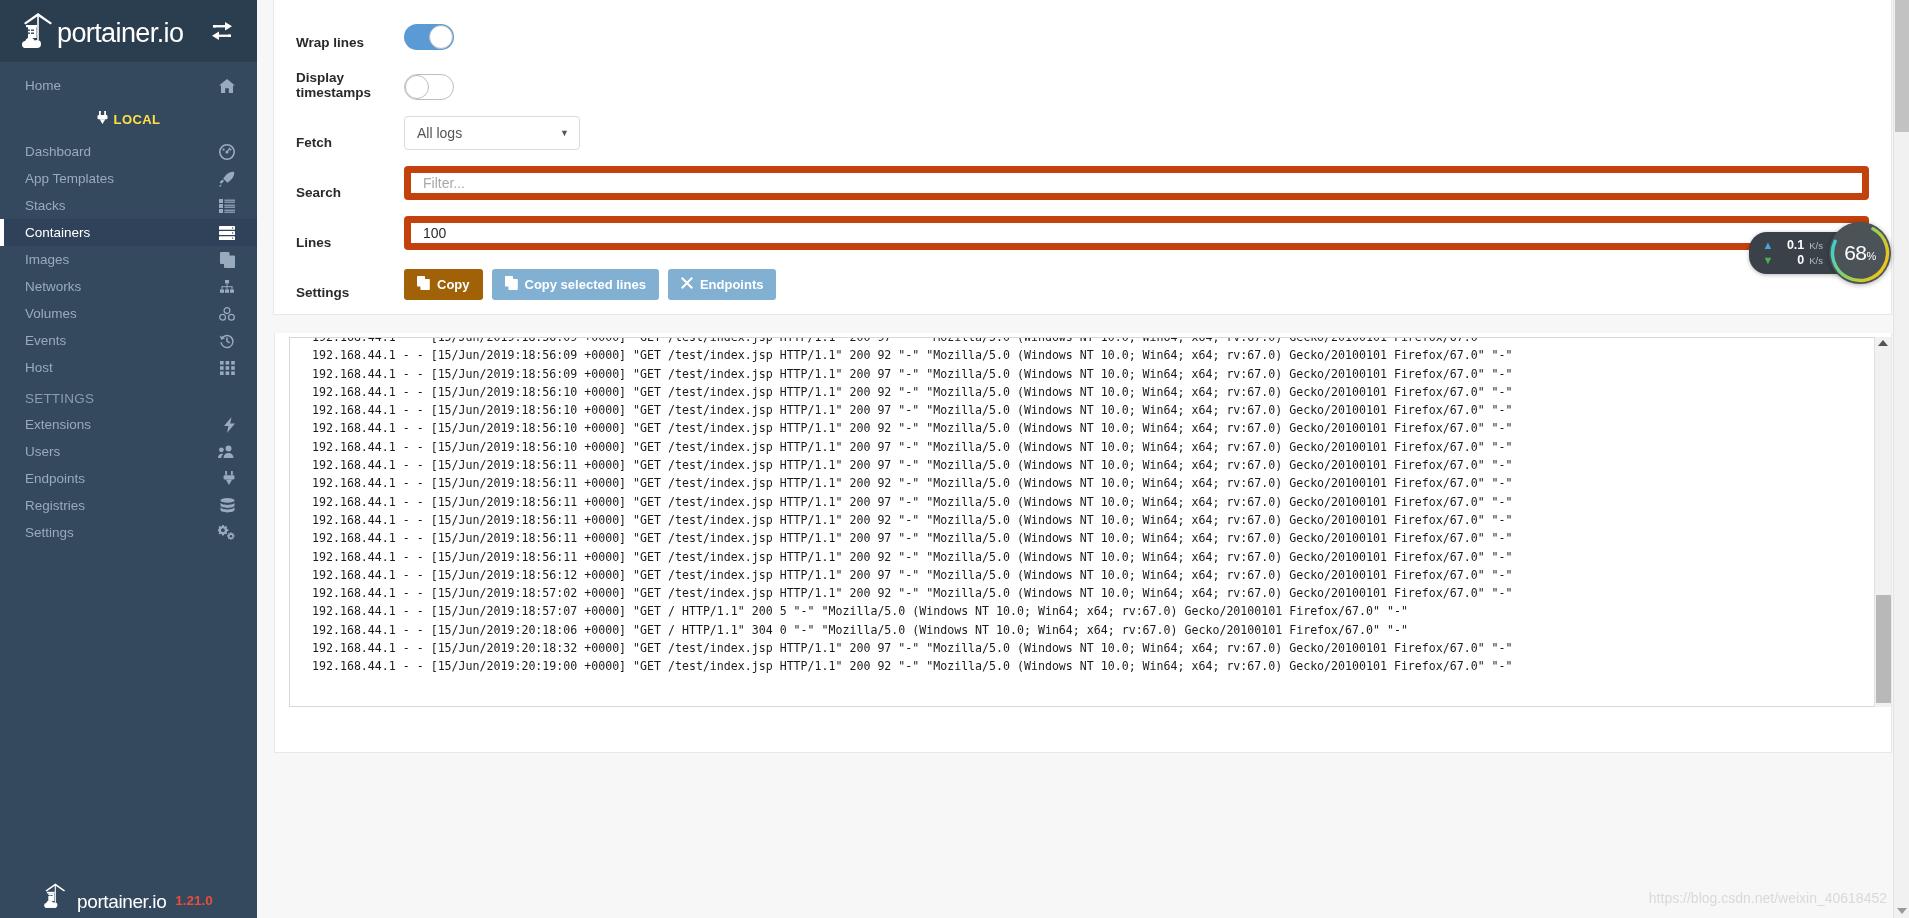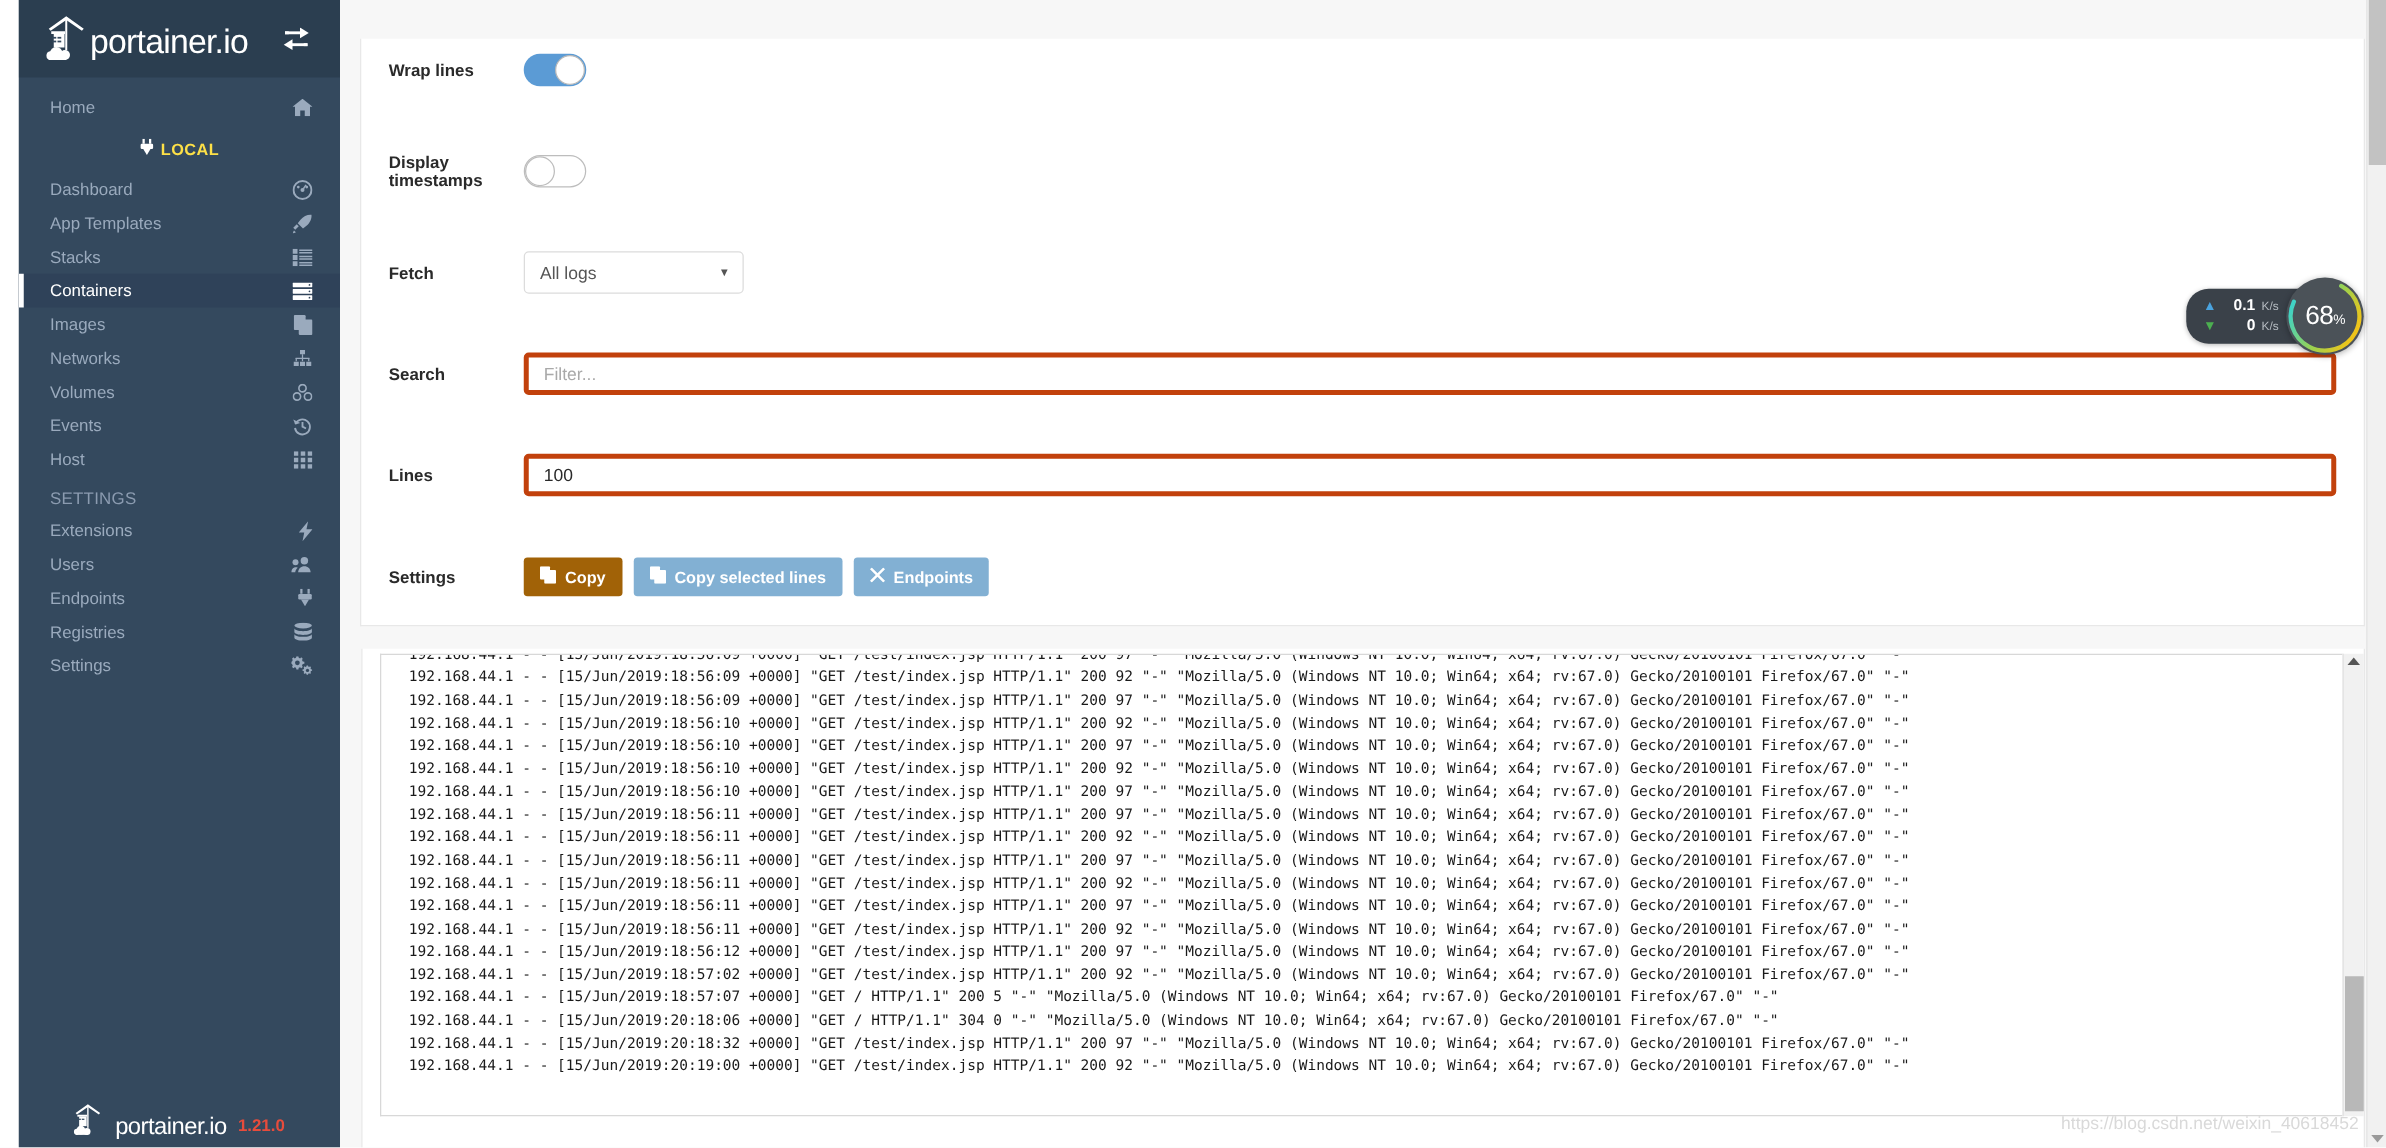--- a/index.html
+++ b/index.html
@@ -2,21 +2,21 @@
 <html><head>
 <meta charset="utf-8">
 <style>
   * { box-sizing: border-box; margin: 0; padding: 0; }
   html, body {
     width: 1909px; height: 918px;
     overflow: hidden;
     font-family: "Liberation Sans", sans-serif;
     background: #ffffff;
   }
-  .app { display: flex; width: 1909px; height: 691px; position: relative; padding-left: 15px; }
+  .app { display: flex; width: 1909px; height: 691px; position: relative; }
 
   
   .sidebar {
     width: 257px; min-width: 257px; height: 918px;
     background: #34495e;
     display: flex; flex-direction: column;
     position: relative;
     overflow: hidden;
   }
   .brand {
@@ -84,22 +84,22 @@
   }
   .content-wrap { padding: 0 17px 0 17px; }
 
   .panel {
     background: #ffffff; border: 1px solid #e8e8e8;
     border-top: none;
     padding: 0 22px 14px 22px;
     margin-left: -1px;
   }
   .form-row {
-    display: flex; align-items: center;
-    min-height: 50px; padding-top: 0; margin-top: 31px;
+    display: flex; align-items: flex-end;
+    min-height: 50px; padding-top: 0;
   }
   .form-label {
     width: 108px; min-width: 108px;
     font-size: 13.5px; font-weight: bold; color: #2a2a2a;
   }
   .form-label.lines-lbl { }
 
   
   .toggle {
     width: 50px; height: 26px; border-radius: 13px;
@@ -118,21 +118,21 @@
   .select-box {
     width: 176px; height: 34px; border: 1px solid #dcdcdc;
     border-radius: 4px; background: #ffffff;
     display: flex; align-items: center; justify-content: space-between;
     padding: 0 10px 0 12px; font-size: 14px; color: #555;
     cursor: pointer;
   }
   .select-caret { font-size: 9px; color: #555; }
 
   .text-input {
-    flex: 1; height: 34px; border: 4px solid #c2410c; border-radius: 4px;
+    flex: 1; height: 34px; border: 7px solid #c2410c; border-radius: 4px;
     background: #ffffff; padding: 0 12px; font-size: 14px;
     font-family: "Liberation Sans", sans-serif;
     color: #2a2a2a; outline: none;
   }
   .text-input::placeholder { color: #a9a9a9; }
 
   .btn {
     height: 31px; border: none; border-radius: 3px;
     color: #ffffff; font-size: 13px; font-weight: bold;
     padding: 0 13px; cursor: pointer;

